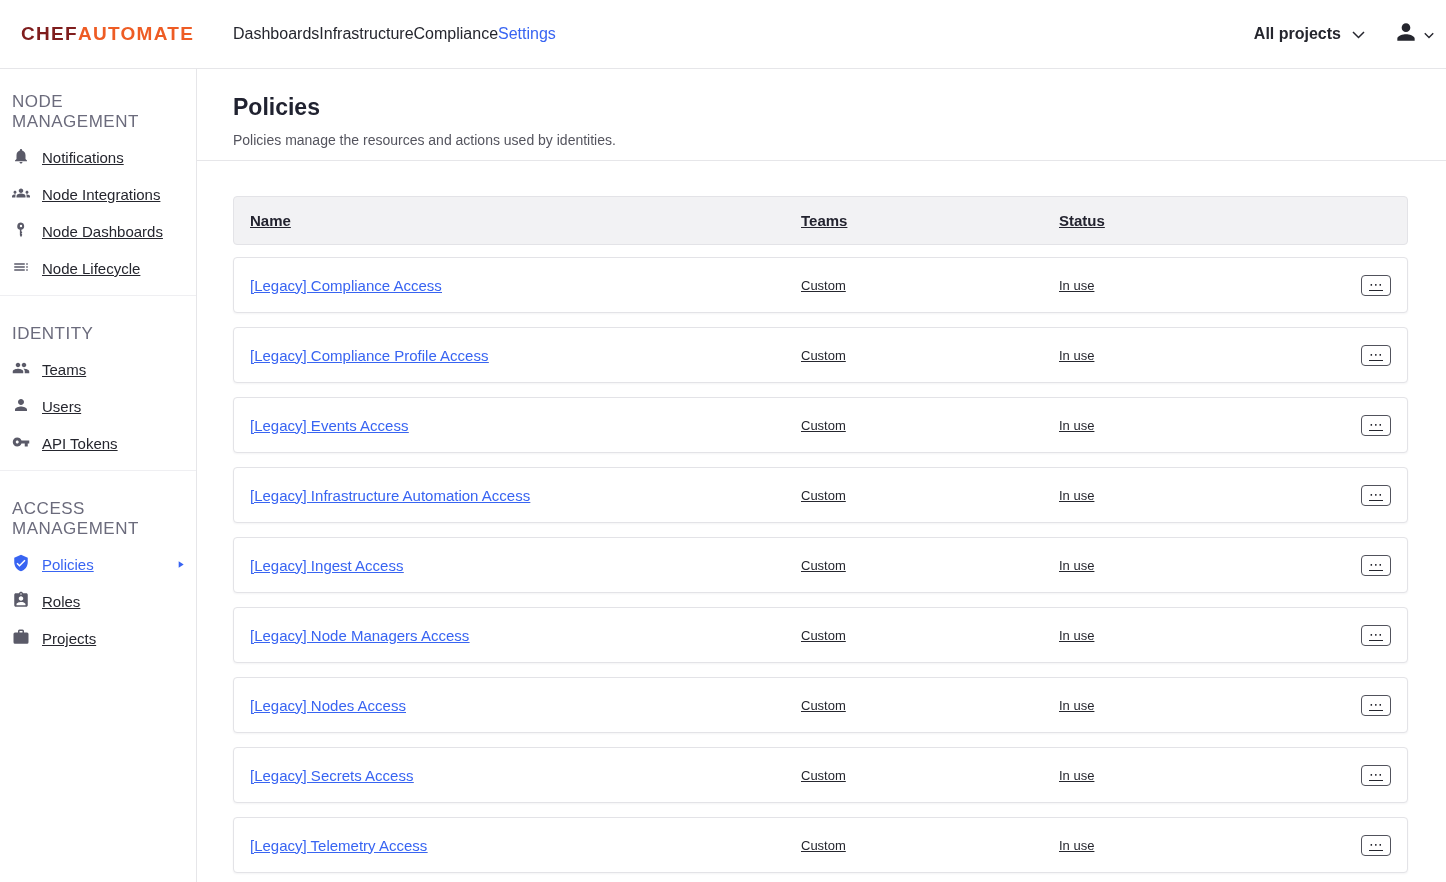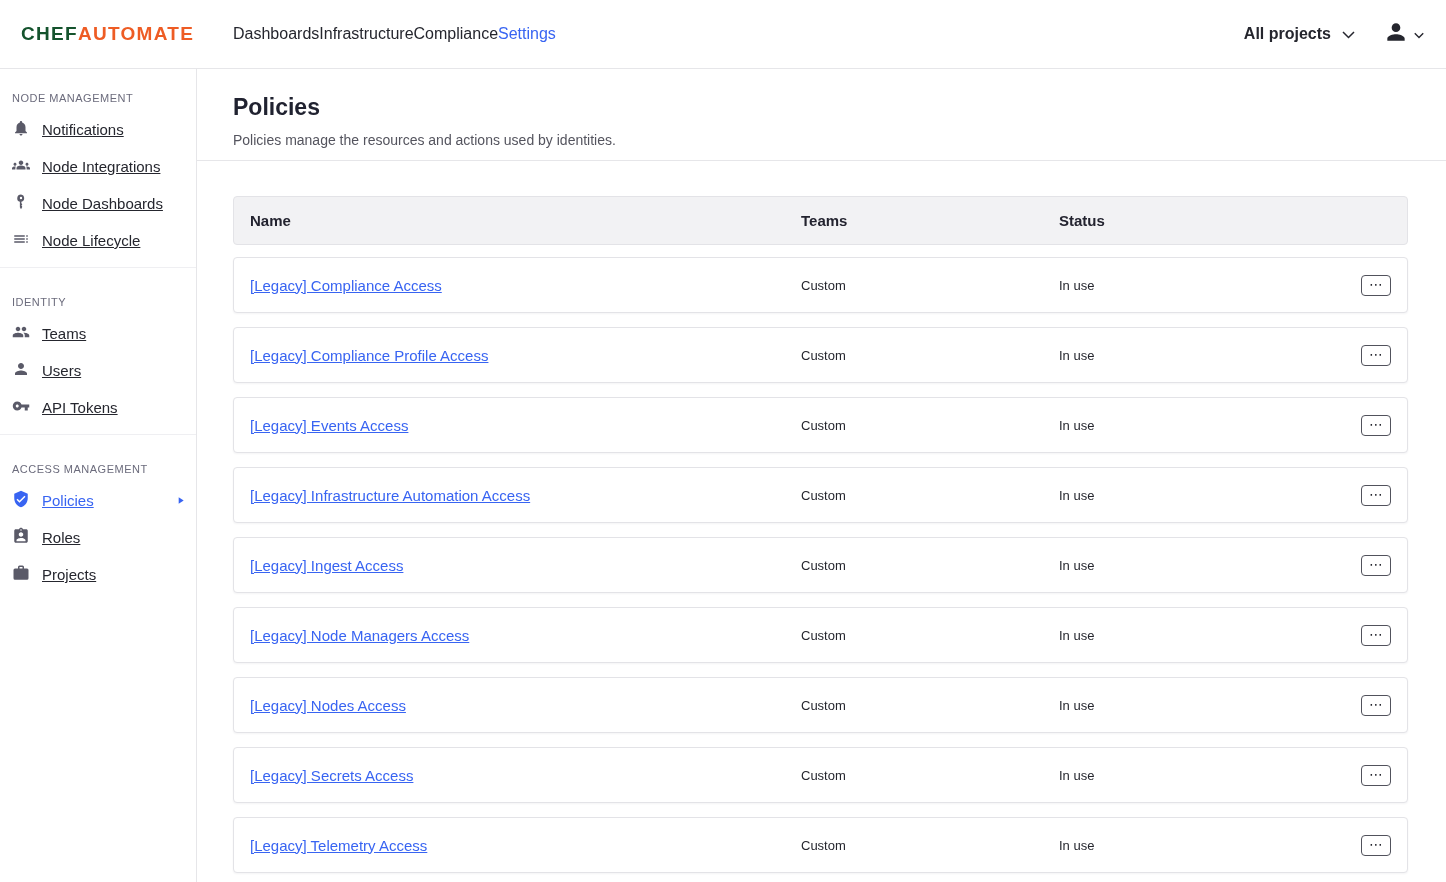--- a/index.html
+++ b/index.html
@@ -7,52 +7,52 @@
   body {
     width:1446px; height:882px; overflow:hidden;
     font-family:"Liberation Sans","DejaVu Sans",sans-serif;
     color:#25262e; background:#ffffff;
   }
   a { cursor:pointer; }
 
   
   .navbar { height:69px; border-bottom:1px solid #e6e6e9; display:flex; align-items:center; background:#fff; }
   .logo { width:233px; padding-left:21px; display:flex; align-items:center; font-size:19px; font-weight:700; letter-spacing:1.3px; text-decoration:none; }
-  .logo-chef { color:#14532d; }
+  .logo-chef { color:#7f1d1d; }
   .logo-automate { color:#ee5c24; }
   .topnav { display:flex; align-items:center; }
   .topnav a { font-size:16px; color:#25262e; text-decoration:none; }
   .topnav a.active { color:#3864f2; }
-  .nav-right { margin-left:auto; display:flex; align-items:center; gap:28px; padding-right:22px; }
+  .nav-right { margin-left:auto; display:flex; align-items:center; gap:28px; padding-right:12px; }
   .projects-filter { display:flex; align-items:center; gap:11px; font-size:16px; font-weight:700; cursor:pointer; }
   .user-menu { display:flex; align-items:center; gap:5px; cursor:pointer; }
 
   
   .page { display:flex; height:813px; }
 
   
   .sidebar { width:197px; flex-shrink:0; border-right:1px solid #e6e6e9; padding-top:14px; background:#fff; }
   .side-section + .side-section { border-top:1px solid #efeff2; margin-top:8px; padding-top:19px; }
-  .side-title { padding:9px 12px 7px; font-size:11px; letter-spacing:.5px; color:#6b6b7c; }
+  .side-title { padding:9px 12px 7px; font-size:17px; letter-spacing:.5px; color:#6b6b7c; }
   .side-item { height:37px; display:flex; align-items:center; gap:12px; padding:0 10px 0 12px; font-size:15px; color:#25262e; cursor:pointer;text-decoration:underline; }
   .side-item svg { flex-shrink:0; fill:#5a5a68; }
   .side-item.active { color:#3864f2; }
   .side-item.active svg { fill:#3864f2; }
   .active-arrow { margin-left:auto; }
 
   
   .main { flex:1; min-width:0; background:#fff; }
   .main-header { padding:25px 36px 0; height:92px; border-bottom:1px solid #e6e6e9; }
   .page-title { margin:0; font-size:23px; font-weight:700; color:#202230; }
   .page-subtitle { margin:11px 0 0; font-size:14px; color:#54545e; }
   .content { padding:35px 38px 0 36px; }
 
   .thead, .row {
     display:grid; grid-template-columns:551px 258px 1fr 30px;
-    align-items:center; padding:0 16px; border-radius:4px;
+    align-items:center; padding:0 16px; border-radius:4px;text-decoration:underline;
   }
   .thead {
     height:49px; background:#f2f2f4; border:1px solid #e3e3e7;
     font-size:15px; font-weight:700; color:#23232f; margin-bottom:12px;
   }
   .row {
     height:56px; background:#fff; border:1px solid #e3e3e7;
     margin-bottom:14px; box-shadow:0 1px 2px rgba(30,30,50,.05);
   }
   .cell { font-size:13px; color:#25262e; }

